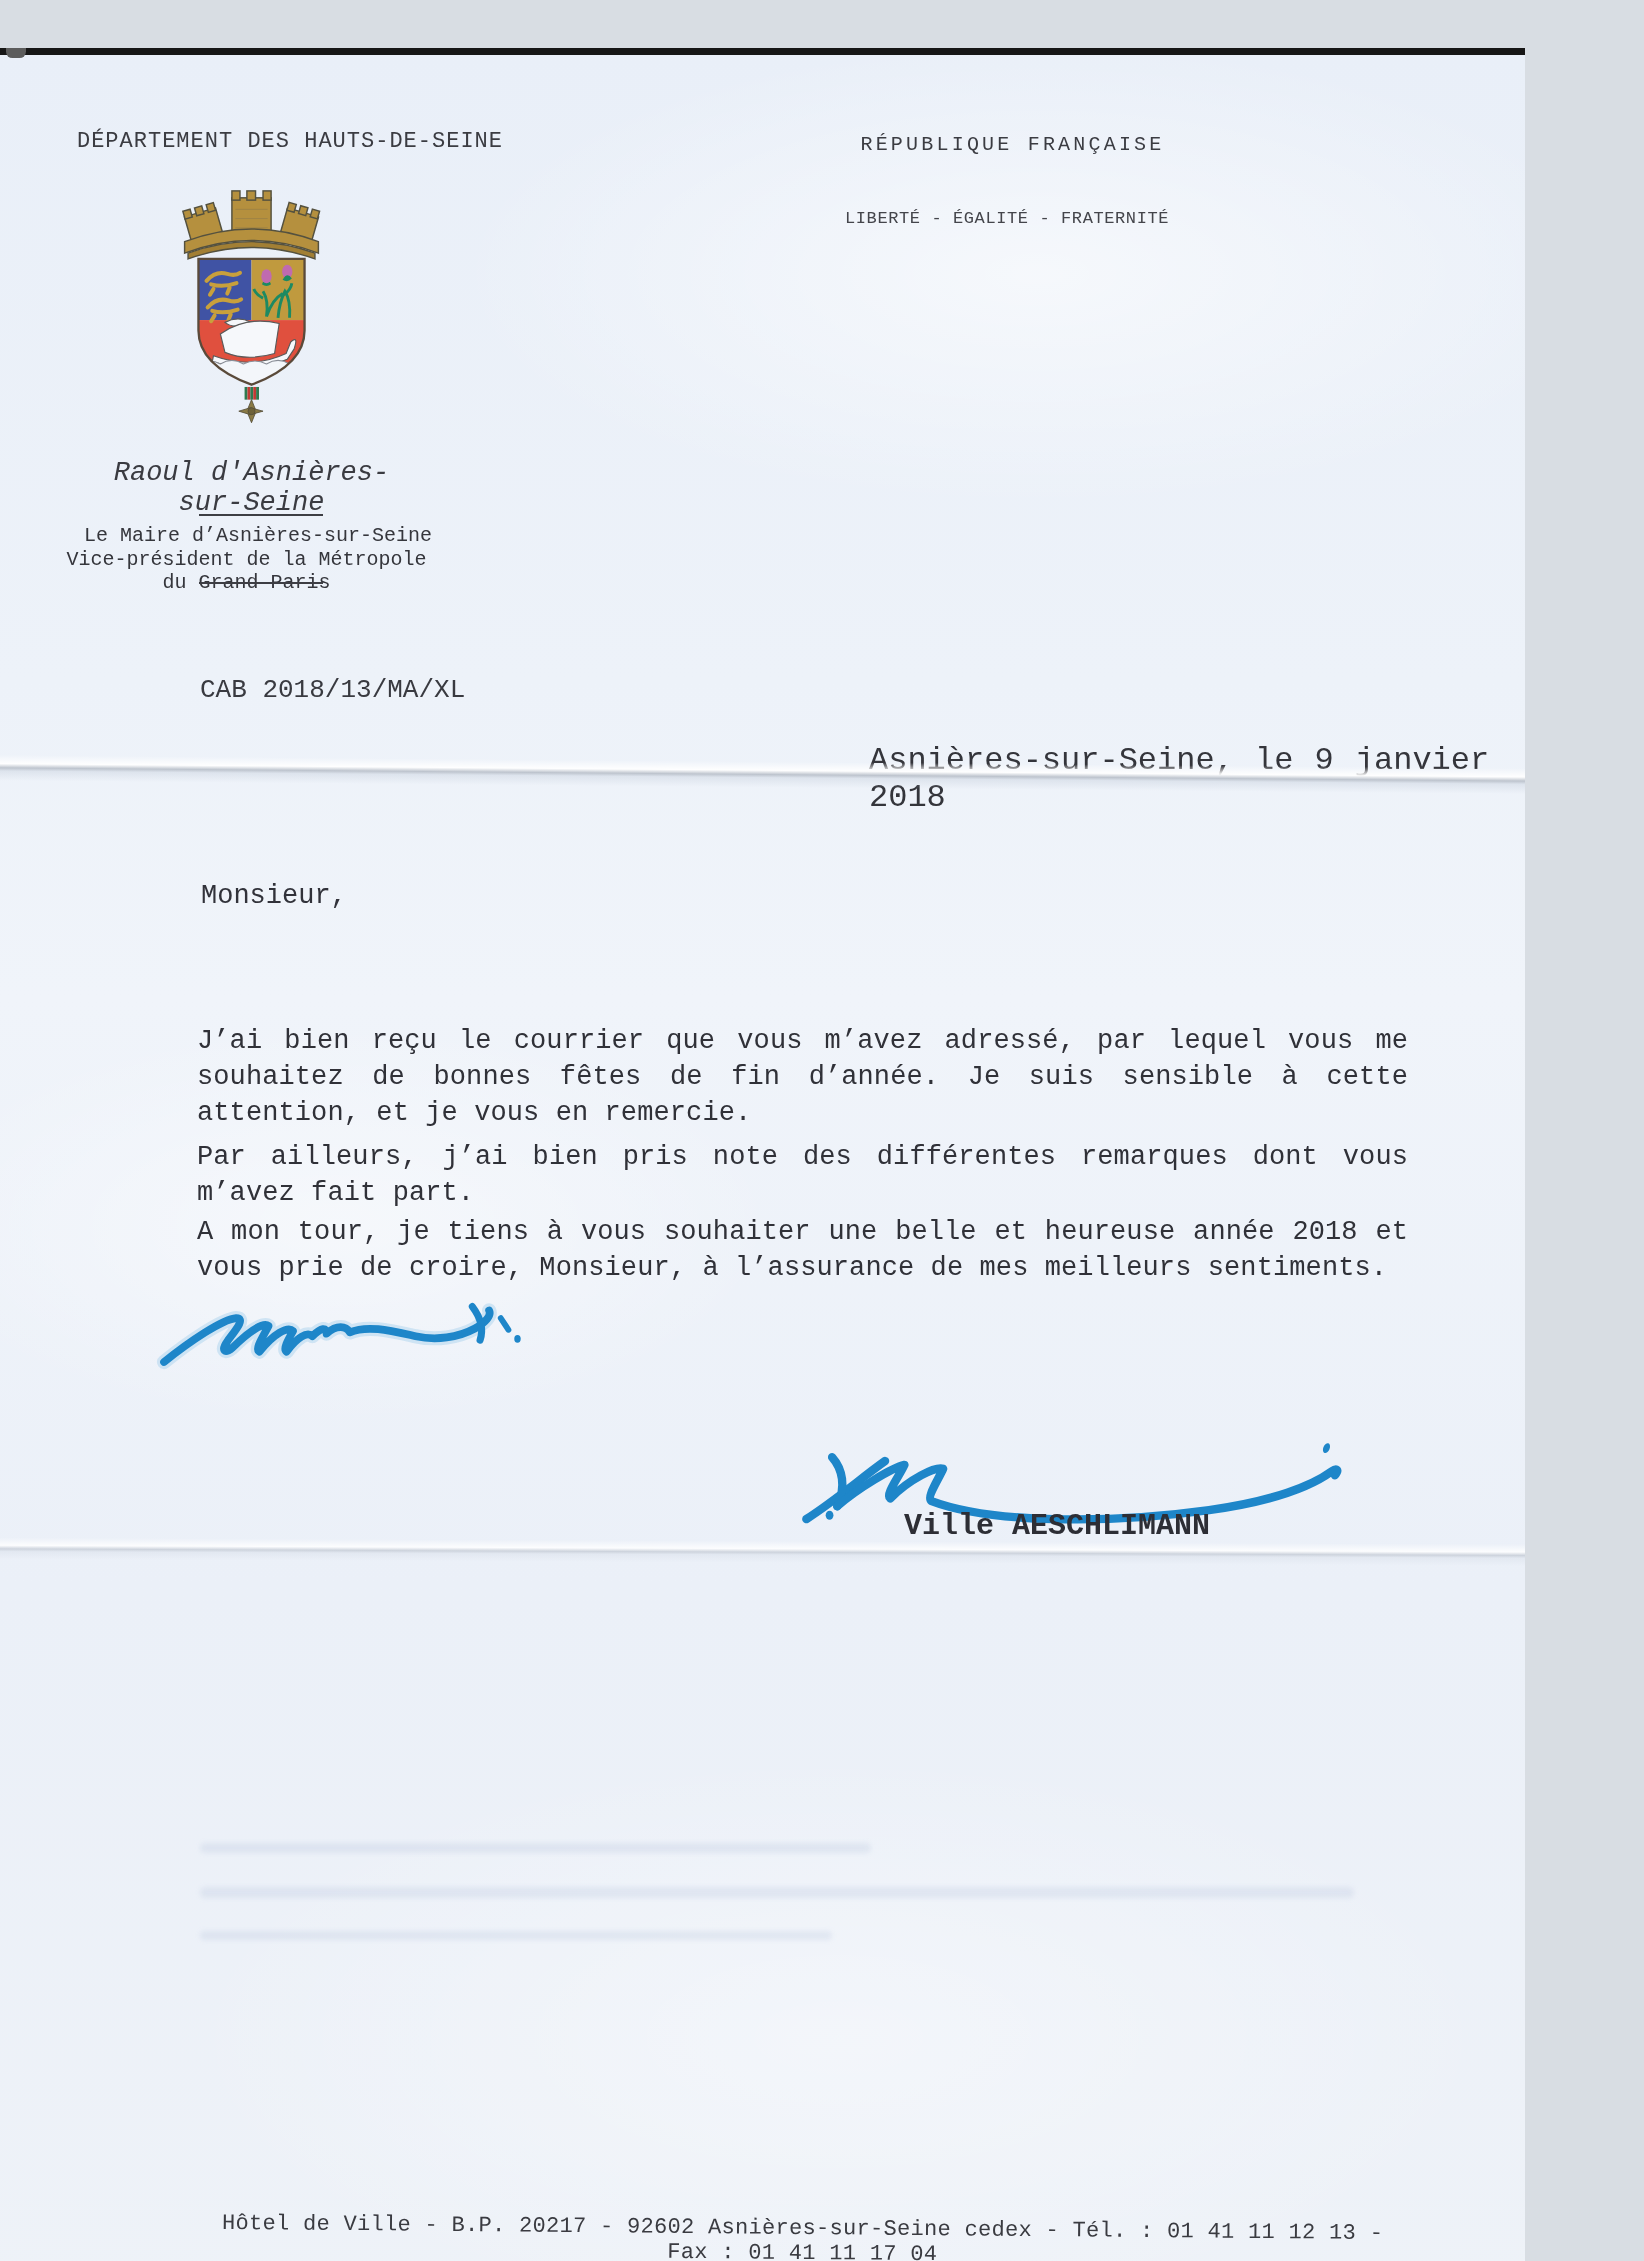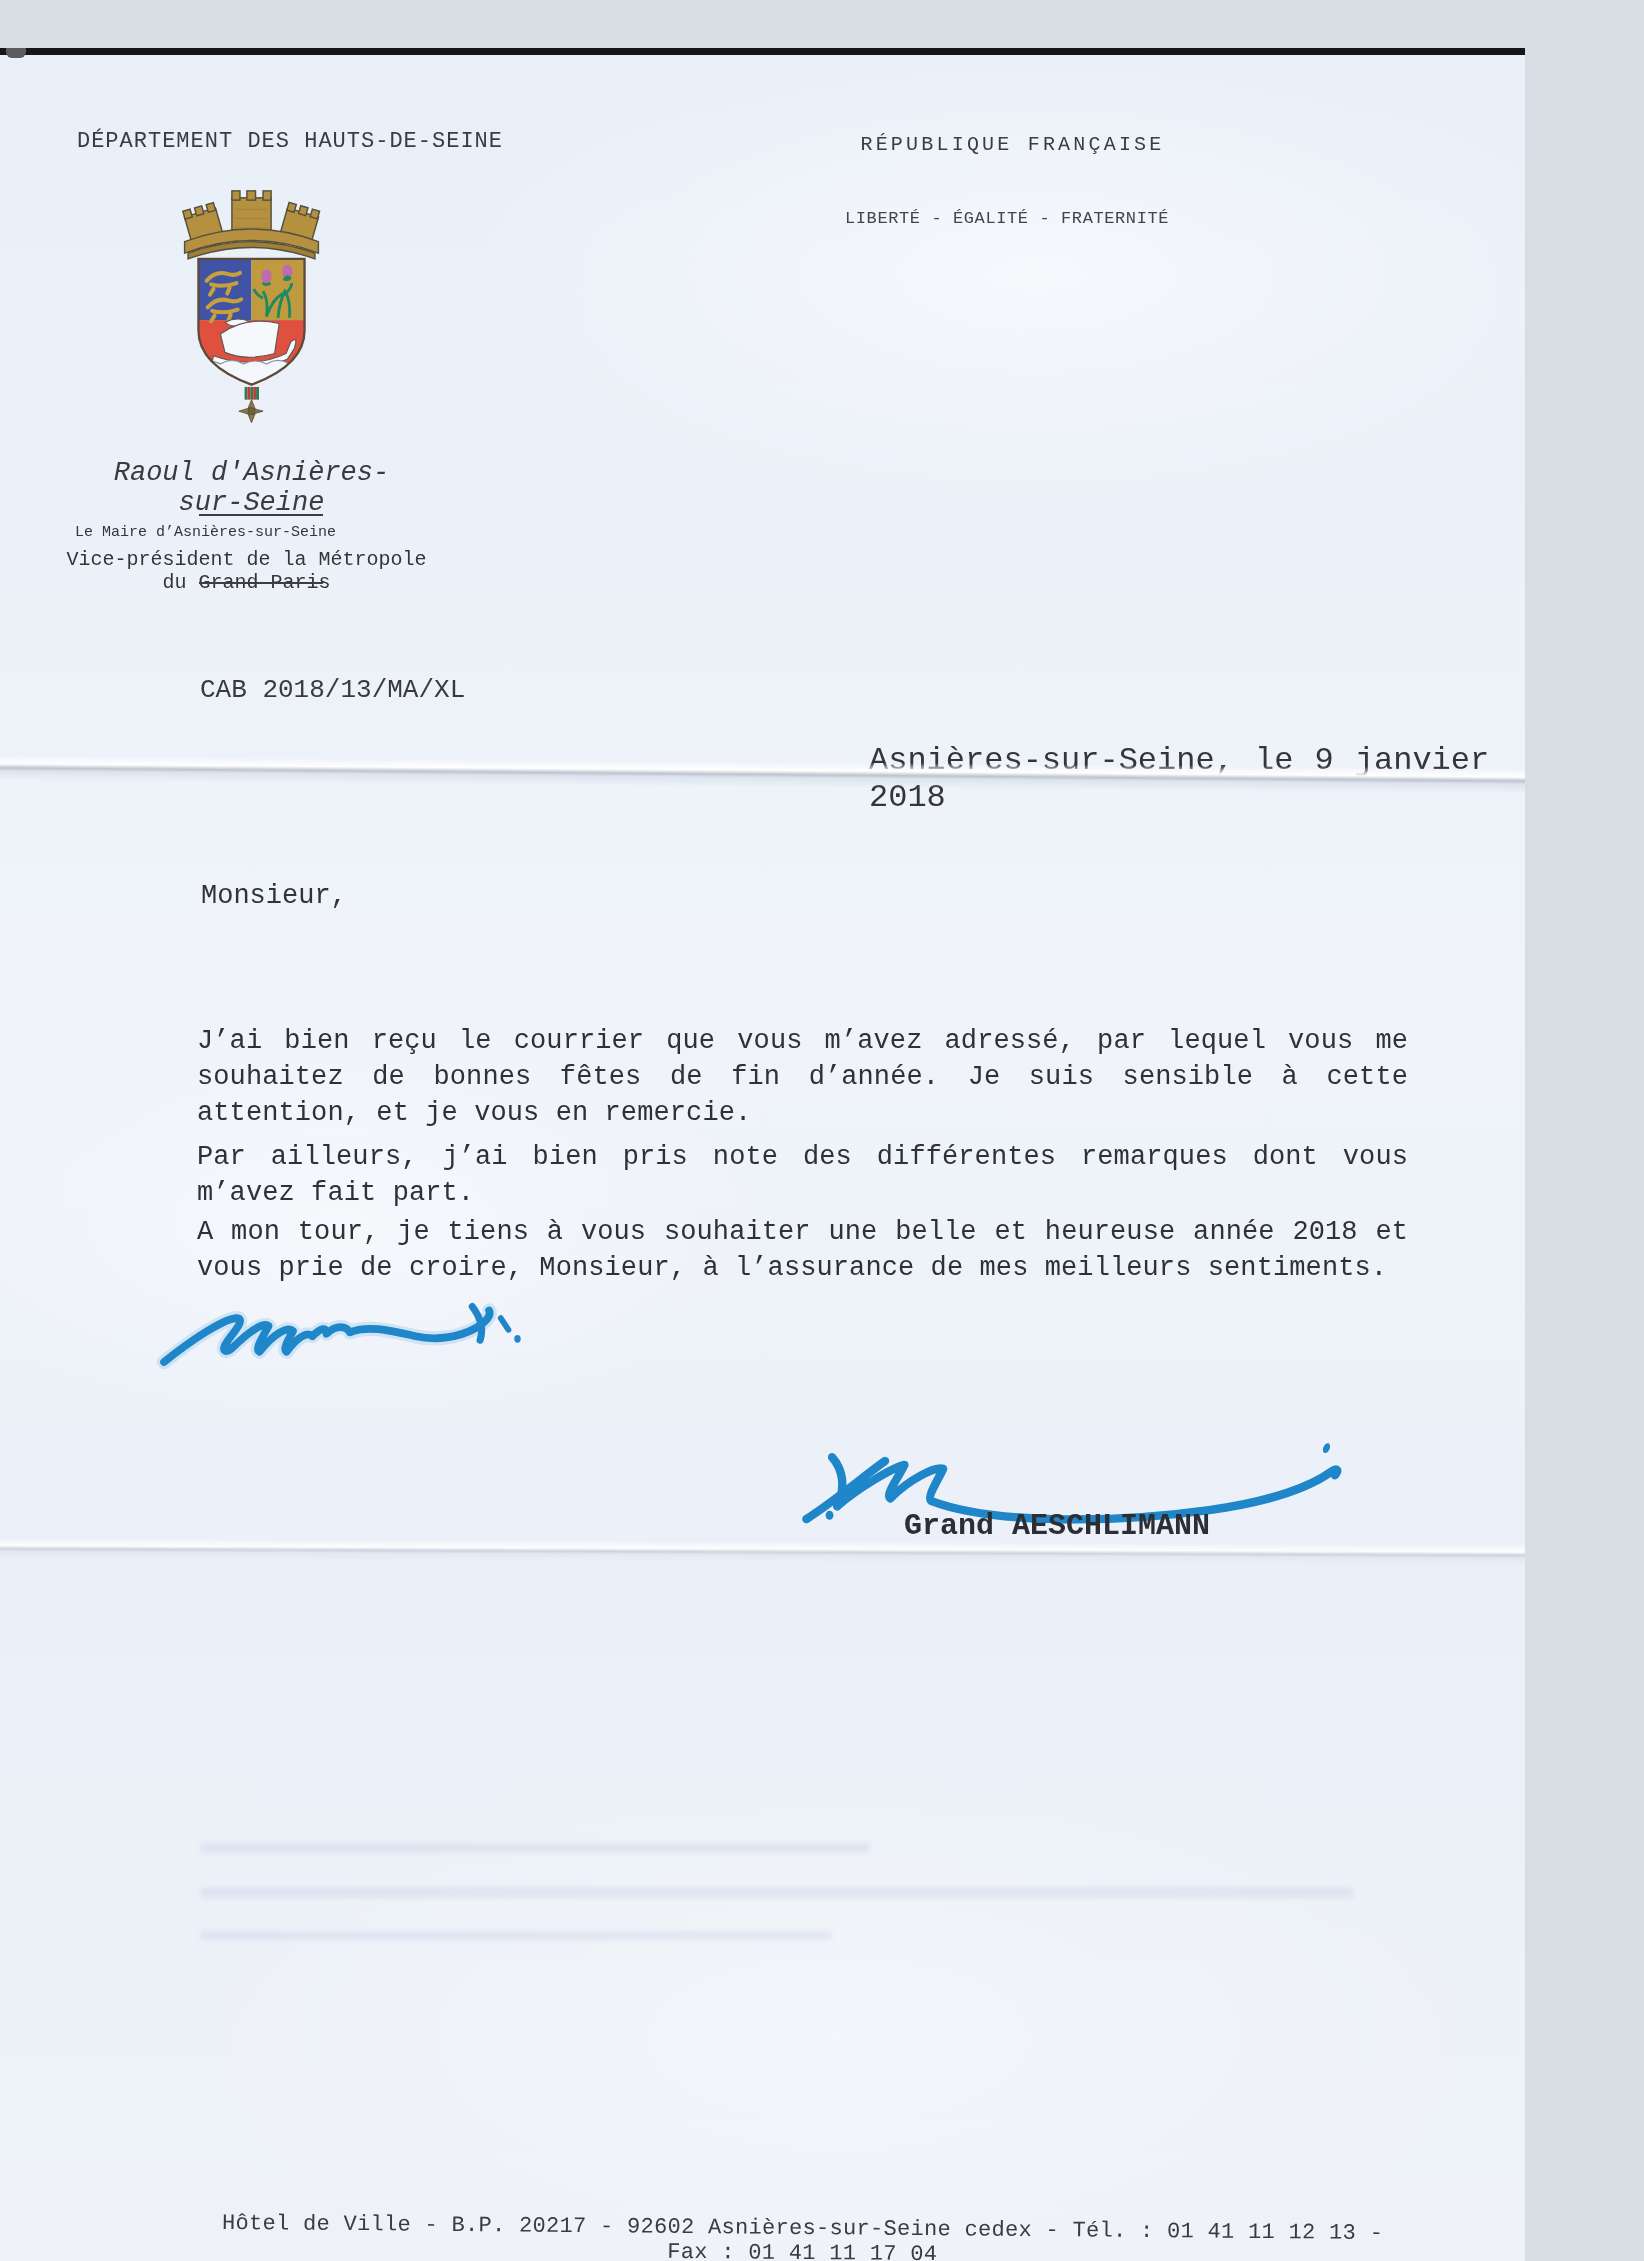--- a/index.html
+++ b/index.html
@@ -23,21 +23,21 @@
   .dept{left:71px;top:81px;width:438px;text-align:center;
         font-size:22px;letter-spacing:1px;color:#3b3c42;}
   .republic{left:806px;top:85px;width:413px;text-align:center;
         font-size:20px;letter-spacing:3.2px;color:#3b3c42;}
   .motto{left:845px;top:161px;width:342px;
         font-size:17px;letter-spacing:0.6px;color:#44454b;}
 
   .city{left:84px;top:410px;width:335px;text-align:center;
         font-style:italic;font-size:27px;color:#3a3b41;}
   .rule{left:199px;width:124px;height:1.9px;background:#3d3e44;}
-  .mayor1{left:75px;top:476px;width:371px;text-align:left;font-size:15px;color:#35363c;}
+  .mayor1{left:61px;top:476px;width:371px;text-align:right;font-size:20px;color:#35363c;}
   .mayor2{left:61px;top:500px;width:371px;text-align:center;font-size:20px;color:#35363c;}
 
   .reference{left:200px;top:627px;font-size:26px;color:#393a40;}
 
   .recipient{left:867px;top:459px;font-weight:bold;font-size:28px;line-height:40px;color:#2e2f36;}
   .dateline{left:869px;top:694px;font-size:32px;word-spacing:1.9px;color:#34353b;}
 
   .crease{left:-13px;width:1676px;}
   .crease1{top:714px;height:26px;transform:rotate(0.5deg);
     background:linear-gradient(to bottom,
@@ -180,21 +180,21 @@
   <svg class="abs" style="left:796px;top:1391px;width:555px;height:97px" viewBox="0 0 860 150">
     <g fill="none" stroke="#1e86c9" stroke-width="13" stroke-linecap="round" stroke-linejoin="round">
       <path d="M16,124 C60,96 104,58 138,34"></path>
       <path d="M56,28 C72,46 78,74 64,104"></path>
       <path d="M64,104 C96,76 150,44 168,40 C160,58 138,86 146,92 C176,62 216,42 228,46 C220,64 202,90 210,96 C300,130 480,132 640,110 C740,96 800,72 830,50 C838,44 842,48 835,56"></path>
     </g>
     <ellipse cx="52" cy="118" rx="6" ry="7" fill="#1e86c9"></ellipse>
     <ellipse cx="822" cy="14" rx="5" ry="8" fill="#1e86c9" transform="rotate(22 822 14)"></ellipse>
   </svg>
 
-  <div class="abs signer">Grand AESCHLIMANN</div>
+  <div class="abs signer">Ville AESCHLIMANN</div>
 
   <div class="abs crease crease2"></div>
 
   <div class="abs ghost g1"></div>
   <div class="abs ghost g2"></div>
   <div class="abs ghost g3"></div>
 
   <div class="abs footer">Hôtel de Ville - B.P. 20217 - 92602 Asnières-sur-Seine cedex - Tél. : 01 41 11 12 13 - Fax : 01 41 11 17 04</div>
 
 </div>

